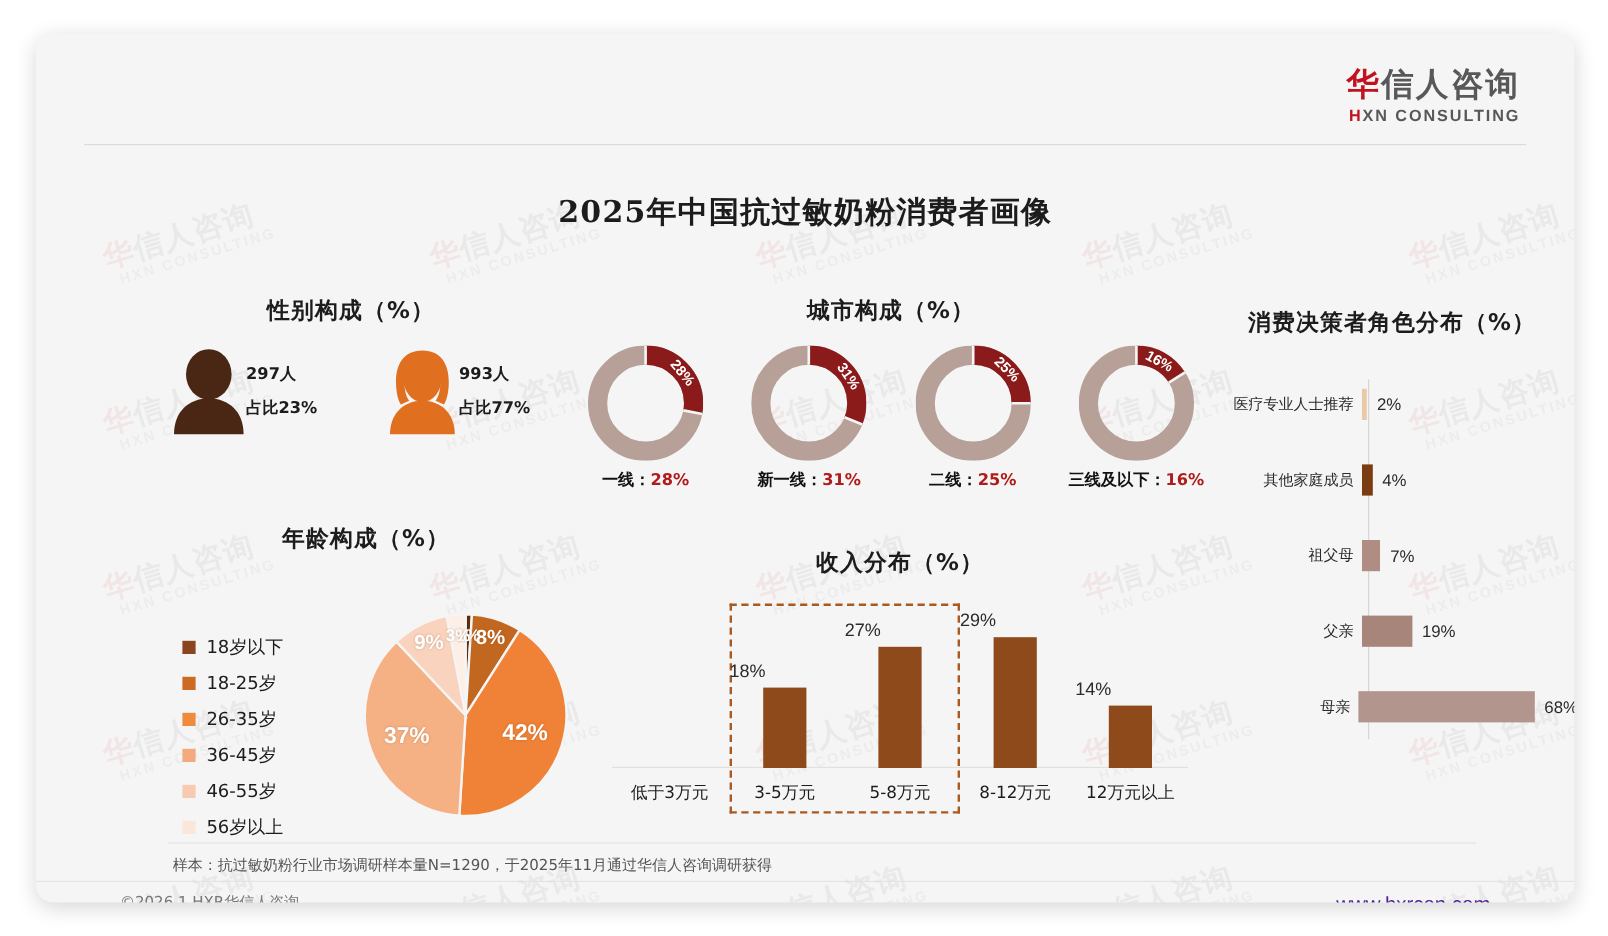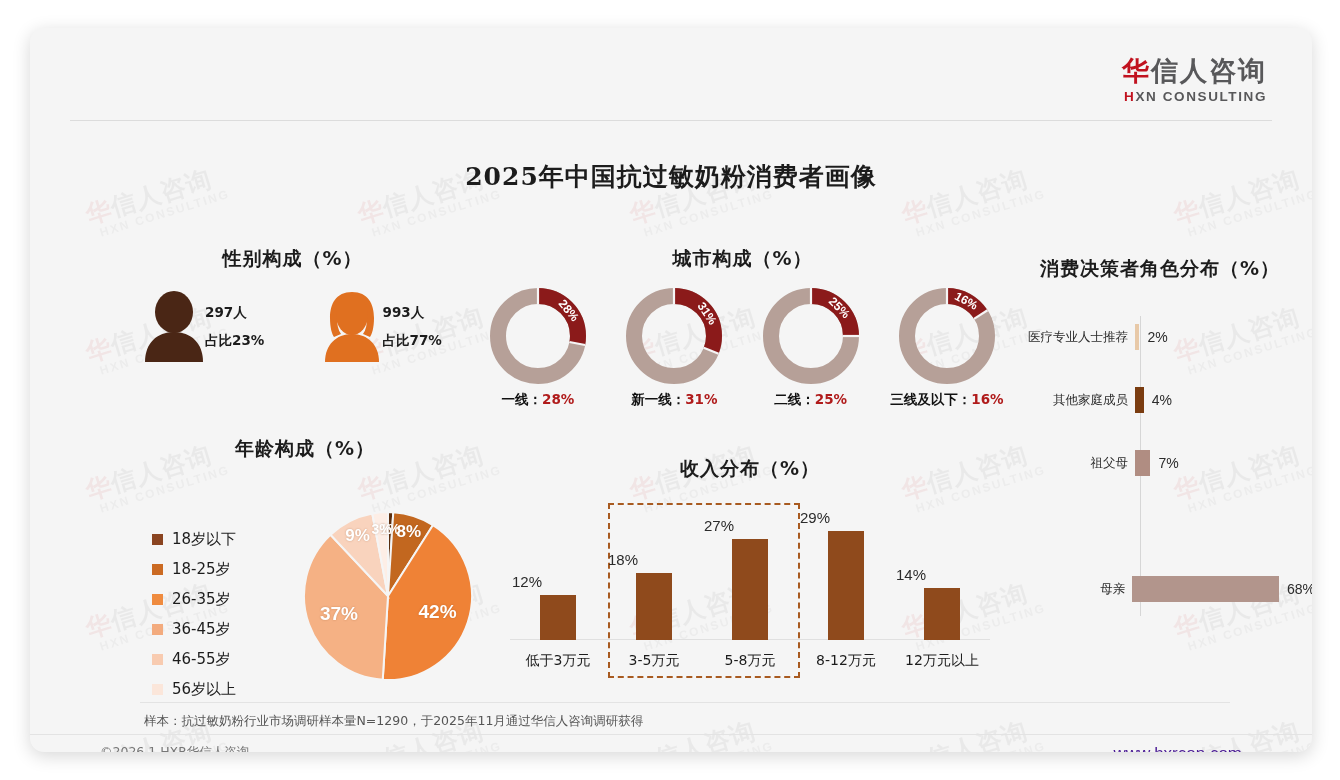--- a/index.html
+++ b/index.html
@@ -384,20 +384,25 @@
         <div class="dm-row" style="top: 79px;">
           <div class="dm-label">其他家庭成员</div>
           <div class="dm-bar" style="width: 8.82353px; background: rgb(122, 60, 16);"></div>
           <div class="dm-val">4%</div>
         </div>
         <div class="dm-row" style="top: 142px;">
           <div class="dm-label">祖父母</div>
           <div class="dm-bar" style="width: 15.4412px; background: rgb(176, 141, 130);"></div>
           <div class="dm-val">7%</div>
         </div>
+        <div class="dm-row" style="top: 205px;">
+          <div class="dm-label">父亲</div>
+          <div class="dm-bar" style="width: 41.9118px; background: rgb(168, 133, 122);"></div>
+          <div class="dm-val">19%</div>
+        </div>
         <div class="dm-row" style="top: 268px;">
           <div class="dm-label">母亲</div>
           <div class="dm-bar" style="width: 150px; background: rgb(178, 149, 140);"></div>
           <div class="dm-val">68%</div>
         </div>
       </div>
   </div>
 
   <div class="panel" id="age-panel">
     <div class="sect-title" id="age-title">年龄构成（%）</div>
@@ -437,24 +442,20 @@
             <path d="M 86 86 L 70.25996957479906 3.4878709387901665 A 84 84 0 0 1 85.99999999999999 2 Z" fill="#fdeee6" stroke="#f5f5f5" stroke-width="2"></path>
           </svg><div class="pie-lbl" style="font-size: 14px; left: 88.1108px; top: 18.8332px; transform: translate(-50%, -50%);">1%</div><div class="pie-lbl" style="font-size: 17px; left: 106.766px; top: 22.089px; transform: translate(-50%, -50%);">8%</div><div class="pie-lbl" style="font-size: 19px; left: 135.531px; top: 102.094px; transform: translate(-50%, -50%);">42%</div><div class="pie-lbl" style="font-size: 19px; left: 36.9989px; top: 103.641px; transform: translate(-50%, -50%);">37%</div><div class="pie-lbl" style="font-size: 17px; left: 55.4918px; top: 26.1244px; transform: translate(-50%, -50%);">9%</div><div class="pie-lbl" style="font-size: 14px; left: 79.6759px; top: 19.0982px; transform: translate(-50%, -50%);">3%</div></div>
     </div>
   </div>
 
   <div class="panel" id="income-panel">
     <div class="sect-title" id="income-title">收入分布（%）</div>
     <div id="income-chart">
       <div id="income-baseline"></div>
       <div id="inc-highlight"></div>
-    <div class="inc-col" style="left: 12px;">
-          <div class="inc-val">12%</div>
-          <div class="inc-bar" style="height: 45px; background: rgb(143, 74, 28);"></div>
-        </div>
         <div class="inc-cat" style="left: 12px;">低于3万元</div>
         <div class="inc-col" style="left: 108px;">
           <div class="inc-val">18%</div>
           <div class="inc-bar" style="height: 67.5px; background: rgb(143, 74, 28);"></div>
         </div>
         <div class="inc-cat" style="left: 108px;">3-5万元</div>
         <div class="inc-col" style="left: 204px;">
           <div class="inc-val">27%</div>
           <div class="inc-bar" style="height: 101.25px; background: rgb(143, 74, 28);"></div>
         </div>

